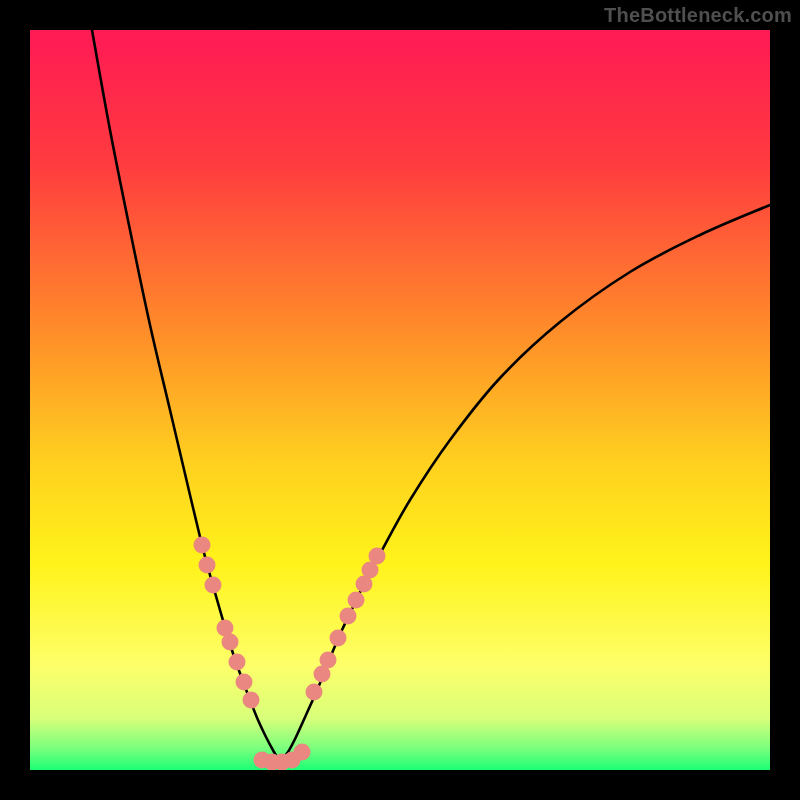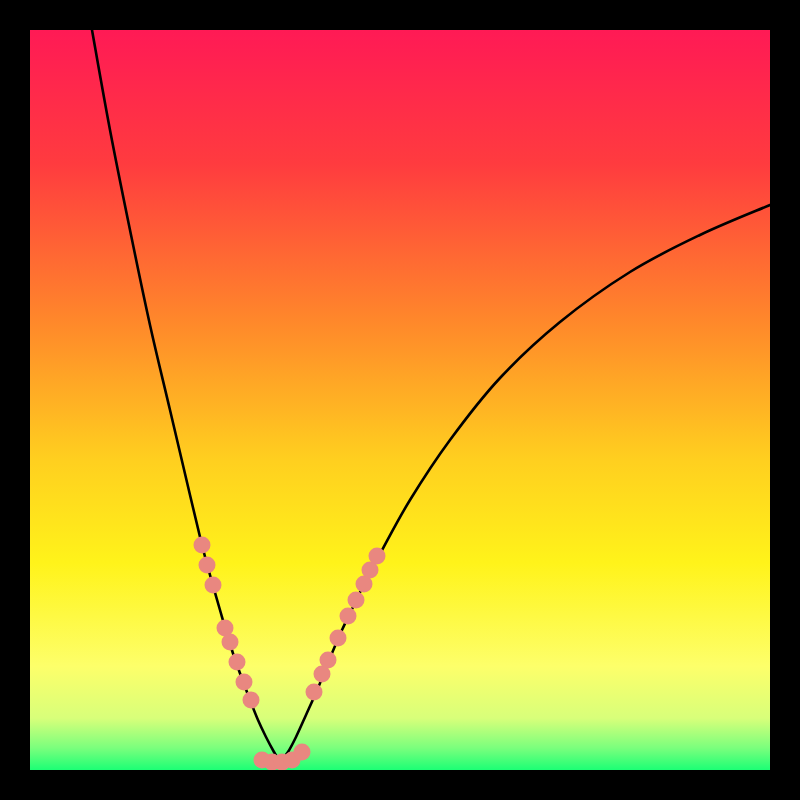--- a/index.html
+++ b/index.html
@@ -84,13 +84,14 @@
           <circle cx="340" cy="540" r="8.5" fill="#e98780"></circle>
           <circle cx="347" cy="526" r="8.5" fill="#e98780"></circle>
           <circle cx="232" cy="730" r="8.5" fill="#e98780"></circle>
           <circle cx="242" cy="732" r="8.5" fill="#e98780"></circle>
           <circle cx="252" cy="732" r="8.5" fill="#e98780"></circle>
           <circle cx="262" cy="730" r="8.5" fill="#e98780"></circle>
           <circle cx="272" cy="722" r="8.5" fill="#e98780"></circle>
         </g>
     </svg>
   </div>
+  <div class="watermark">TheBottleneck.com</div>
 </div>
 
 </body></html>

